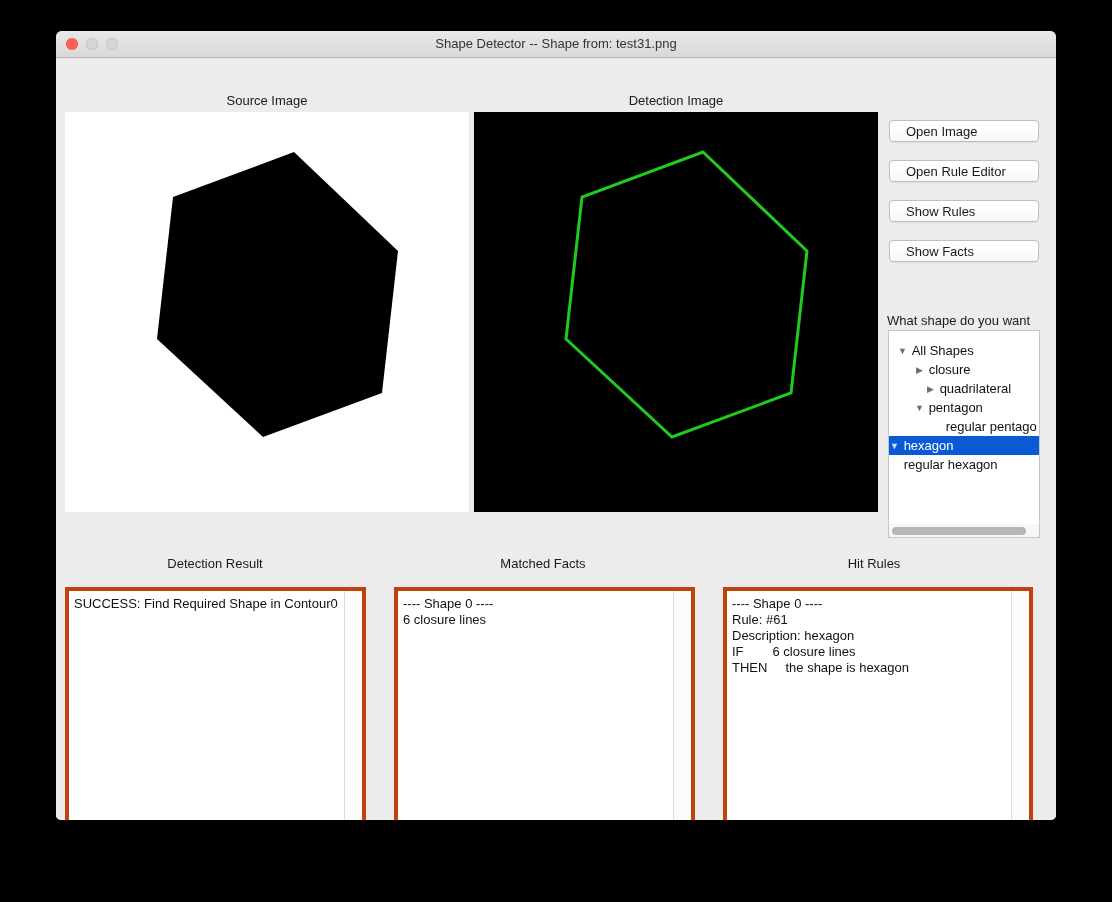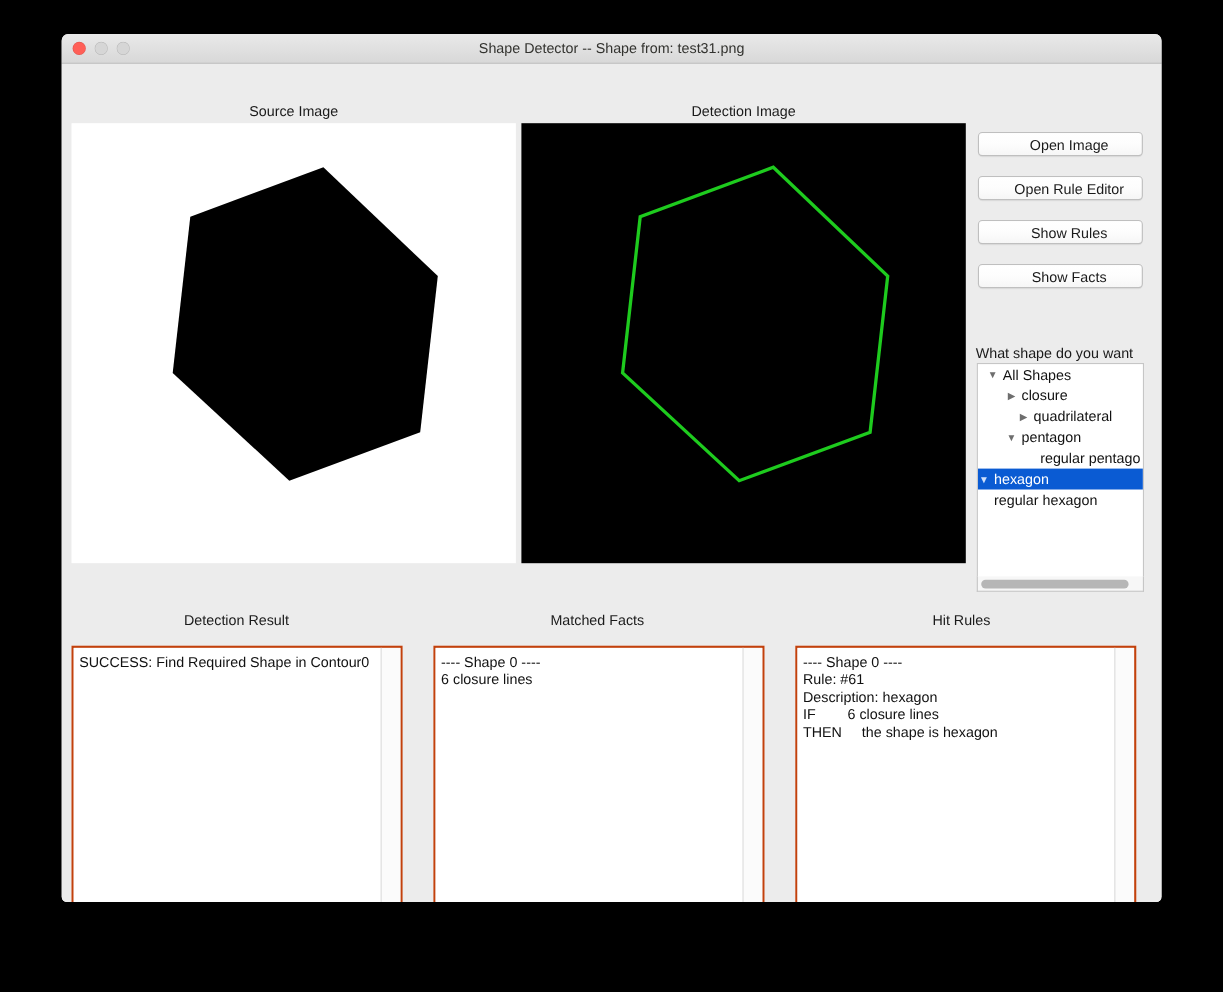--- a/index.html
+++ b/index.html
@@ -27,39 +27,39 @@
 
   .img-box{position:absolute;overflow:hidden;}
   .img-src{background:#fff;}
   .img-det{background:#000;}
   .img-box svg{display:block;width:100%;height:100%;}
 
   
   .btn{position:absolute;left:833px;width:150px;height:22px;
        background:linear-gradient(to bottom,#ffffff 0%,#fdfdfd 50%,#f6f6f6 100%);
        border:1px solid #bfbfbf;border-radius:4px;
-       font-size:13px;color:#1a1a1a;text-align:center;line-height:21px;
+       font-size:13px;color:#1a1a1a;text-align:left;line-height:21px;
        box-shadow:0 1px 0 rgba(0,0,0,.05);box-sizing:border-box;padding-left:16px;}
 
   .tree-label{position:absolute;left:831px;top:255px;font-size:13px;color:#1a1a1a;}
   .tree{position:absolute;left:832px;top:272px;width:152px;height:208px;
         background:#fff;border:1px solid #c6c6c6;box-sizing:border-box;overflow:hidden;}
   .tree-rows{position:relative;}
   .trow{position:relative;height:19px;line-height:19px;font-size:13px;color:#111;white-space:nowrap;}
   .trow.sel{background:#0a5bd3;color:#fff;}
   .tri{display:inline-block;width:11px;text-align:center;font-size:9px;color:#6e6e6e;vertical-align:1px;}
   .trow.sel .tri{color:#cfe0fb;}
   .tlab{display:inline-block;}
   .hscroll{position:absolute;left:832px;top:466px;width:152px;height:14px;
            background:#f7f7f7;border:1px solid #c6c6c6;border-top:none;box-sizing:border-box;}
   .hthumb{position:absolute;left:3px;top:3px;width:134px;height:8px;border-radius:4px;background:#b6b6b6;}
 
   
   .tbox{position:absolute;top:529px;height:281px;background:#fafafa;
-        border:2px solid #c2410c;box-sizing:border-box;}
+        border:4px solid #c2410c;box-sizing:border-box;}
   .tbox .area{position:absolute;left:0;top:0;bottom:0;right:17px;background:#fff;
               padding:5px 0 0 5px;box-sizing:border-box;
               font-size:13px;color:#111;line-height:16px;white-space:pre;}
   .tbox .vscroll{position:absolute;right:0;top:0;bottom:0;width:17px;
                  background:#fbfbfb;border-left:1px solid #dcdcdc;}
 </style>
 </head>
 <body>
 
 <div class="window">
@@ -91,21 +91,21 @@
     </div>
 
     <div class="btn" style="top:62px;">Open Image</div>
     <div class="btn" style="top:102px;">Open Rule Editor</div>
     <div class="btn" style="top:142px;">Show Rules</div>
     <div class="btn" style="top:182px;">Show Facts</div>
 
     <div class="tree-label">What shape do you want</div>
     <div class="tree">
       <div class="tree-rows" id="tree-rows">
-          <div class="trow" style="padding-left: 8px;"><span class="tri">▼</span> <span class="tlab">All Shapes</span></div>
+          <div class="trow" style="padding-left: 8px; margin-top: 10px;"><span class="tri">▼</span> <span class="tlab">All Shapes</span></div>
           <div class="trow" style="padding-left: 25px;"><span class="tri">▶</span> <span class="tlab">closure</span></div>
           <div class="trow" style="padding-left: 36px;"><span class="tri">▶</span> <span class="tlab">quadrilateral</span></div>
           <div class="trow" style="padding-left: 25px;"><span class="tri">▼</span> <span class="tlab">pentagon</span></div>
           <div class="trow" style="padding-left: 42px;"><span class="tri"></span> <span class="tlab">regular pentago</span></div>
           <div class="trow sel" style="background: rgb(10, 91, 211);"><span class="tri">▼</span> <span class="tlab">hexagon</span></div>
           <div class="trow" style=""><span class="tri"></span> <span class="tlab">regular hexagon</span></div>
         </div>
     </div>
     <div class="hscroll">
       <div class="hthumb"></div>

